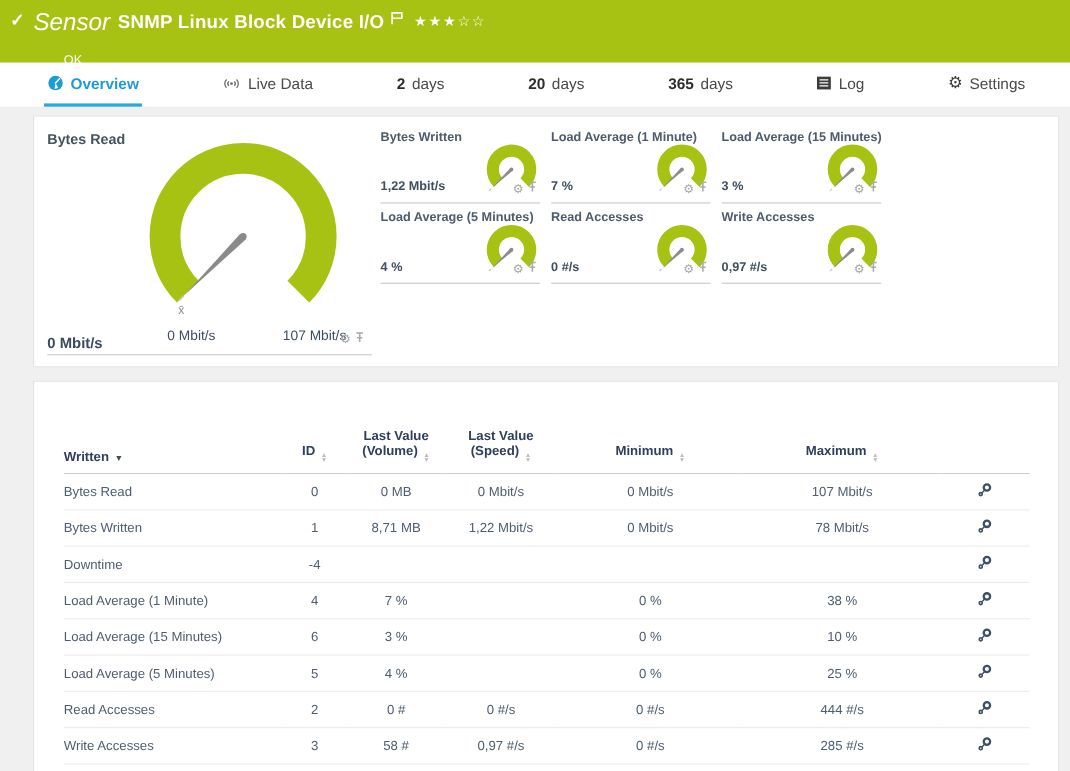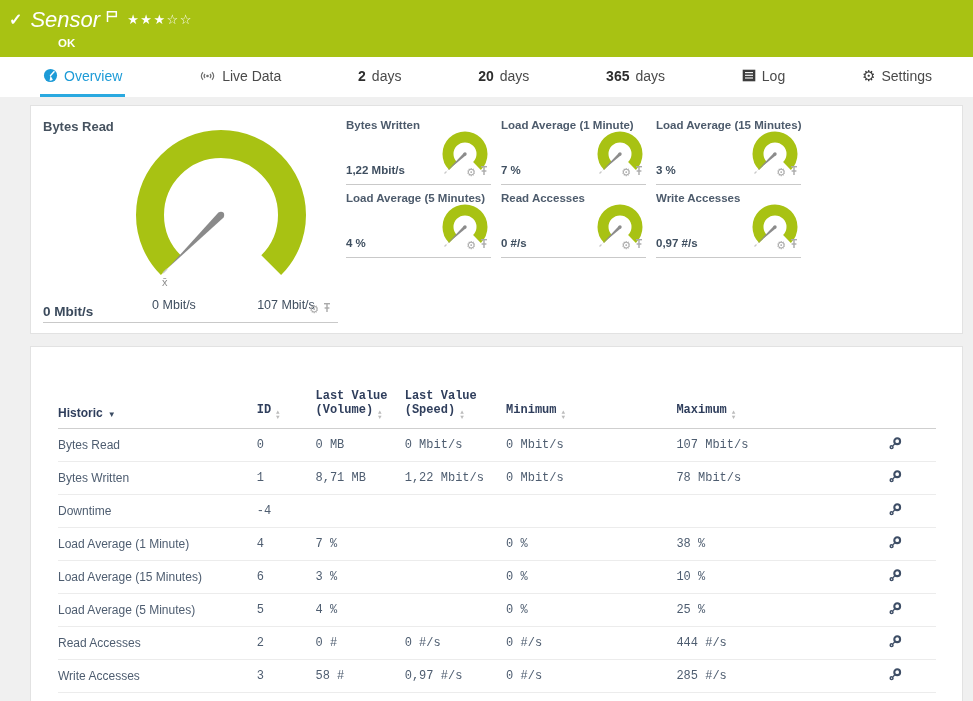--- a/index.html
+++ b/index.html
@@ -10,26 +10,26 @@
     -webkit-font-smoothing:antialiased;
   }
   
   .topbar{height:57px;background:#a8c213;color:#fff;box-sizing:border-box;padding:7px 10px 0 9px;}
   .topbar-row1{display:flex;align-items:center;}
   .glyph-check{font-size:16px;font-weight:bold;line-height:1;}
   .kind-label{font-style:italic;font-size:22px;margin-left:8px;}
   .sensor-title{font-weight:bold;font-size:17px;margin-left:7px;letter-spacing:.2px;}
   .flag-wrap{margin-left:6px;display:inline-flex;align-items:flex-start;position:relative;top:-4px;}
   .stars{font-size:13px;letter-spacing:1.5px;margin-left:9px;position:relative;top:-1px;}
-  .status-ok{font-weight:bold;font-size:11.5px;margin:4px 0 0 49px;}
+  .status-ok{font-weight:normal;font-size:11.5px;margin:16px 0 0 49px;}
   
   .tabbar{height:40px;background:#fff;display:flex;justify-content:space-between;align-items:stretch;padding:0 38px 0 40px;}
   .tab{display:flex;align-items:center;gap:6px;font-size:14px;color:#4a4a4a;cursor:pointer;border-bottom:3px solid transparent;box-sizing:border-box;padding:0 3px;}
   .tab .tab-num{font-weight:bold;color:#2d2d2d;}
-  .tab.active{color:#1d9bd7;font-weight:normal;border-bottom-color:#2aa9e0;}
+  .tab.active{color:#1d9bd7;font-weight:bold;border-bottom-color:#2aa9e0;}
   .tab .tab-ic{display:inline-flex;align-items:center;line-height:0;}
   .glyph-gear-dark{font-size:15px;color:#3c3c3c;line-height:1;}
   
   .panel{background:#fff;border:1px solid #e2e2e2;box-sizing:border-box;margin-left:30px;margin-right:10px;}
   #overview-panel{margin-top:8px;height:229px;position:relative;}
   #table-panel{margin-top:12px;height:357px;padding:42px 26px 0 27px;}
   
   .gauge-tile-large{position:absolute;left:0;top:0;width:315px;height:217px;box-sizing:border-box;padding:13px 0 0 12px;}
   .gt-title{font-size:13px;font-weight:bold;color:#46525f;}
   .gauge-big-wrap{position:absolute;left:95px;top:14px;width:190px;height:165px;}
@@ -46,36 +46,37 @@
   .small-tiles{position:absolute;left:315px;top:13px;right:2px;display:flex;flex-wrap:wrap;}
   .gauge-tile-small{width:155px;height:66px;margin-bottom:7px;position:relative;box-sizing:border-box;}
   .sg-title{font-size:11.5px;font-weight:bold;color:#4d5b6c;white-space:nowrap;}
   .sg-svg{position:absolute;right:8px;top:11px;}
   .sg-value{position:absolute;left:0;bottom:9px;font-size:11.5px;font-weight:bold;color:#3f4f60;}
   .sg-icons{position:absolute;right:12px;bottom:5px;}
   .sg-sep{position:absolute;left:0;right:10px;bottom:0;border-bottom:1px solid #c9c9c9;}
   
   table.channels{width:100%;border-collapse:collapse;table-layout:fixed;}
   .channels th{font-size:12px;color:#2f3e5c;font-weight:bold;vertical-align:bottom;padding:0 0 8px 0;white-space:pre-line;border-bottom:1px solid #cfcfcf;}
-  .channels th.num, .channels td.num{text-align:left;font-family:Liberation Mono, monospace;}
+  .channels th.num, .channels td.num{text-align:center;}
   .channels th.left, .channels td.left{text-align:left;}
   .channels td{font-size:12px;color:#4e5d70;height:32px;border-bottom:1px solid #ececec;padding:0;}
   .channels td.edit{text-align:center;}
   .col-channel{width:196px;} .col-id{width:58px;} .col-vol{width:88px;} .col-speed{width:100px;} .col-min{width:168px;} .col-max{width:176px;} .col-edit{width:80px;}
   .sort-stack{display:inline-flex;flex-direction:column;font-size:6px;line-height:5px;color:#bcbcbc;margin-left:5px;vertical-align:-1px;}
   .sort-desc{font-size:8px;color:#3c4c63;margin-left:5px;}
   th{cursor:pointer;}
 </style>
 </head>
 <body>
 
 <div class="topbar">
   <div class="topbar-row1">
     <span class="glyph-check">✓</span>
     <span class="kind-label">Sensor</span>
+    <span class="sensor-title">SNMP Linux Block Device I/O</span>
     <span class="flag-wrap">
       <svg width="12" height="13" viewBox="0 0 12 13">
           <path d="M1.5,12 V1 M1.5,1.7 H10.3 V6.6 H1.5" fill="none" stroke="#ffffff" stroke-width="1.5"></path>
         </svg>
     </span>
     <span class="stars">★★★☆☆</span>
   </div>
   <div class="status-ok">OK</div>
 </div>
 
@@ -321,21 +322,21 @@
       <col class="col-channel">
         <col class="col-id">
         <col class="col-vol">
         <col class="col-speed">
         <col class="col-min">
         <col class="col-max">
         <col class="col-edit">
     </colgroup>
     <thead>
       <tr>
-        <th class="left"><span>Historic</span><span class="sort-desc">▼</span></th>
+        <th class="left"><span>Written</span><span class="sort-desc">▼</span></th>
         <th class="num"><span>ID</span><span class="sort-stack"><span>▲</span><span>▼</span></span></th>
         <th class="num"><span>Last Value
 (Volume)</span><span class="sort-stack"><span>▲</span><span>▼</span></span></th>
         <th class="num"><span>Last Value
 (Speed)</span><span class="sort-stack"><span>▲</span><span>▼</span></span></th>
         <th class="num"><span>Minimum</span><span class="sort-stack"><span>▲</span><span>▼</span></span></th>
         <th class="num"><span>Maximum</span><span class="sort-stack"><span>▲</span><span>▼</span></span></th>
         <th></th>
       </tr>
     </thead>

